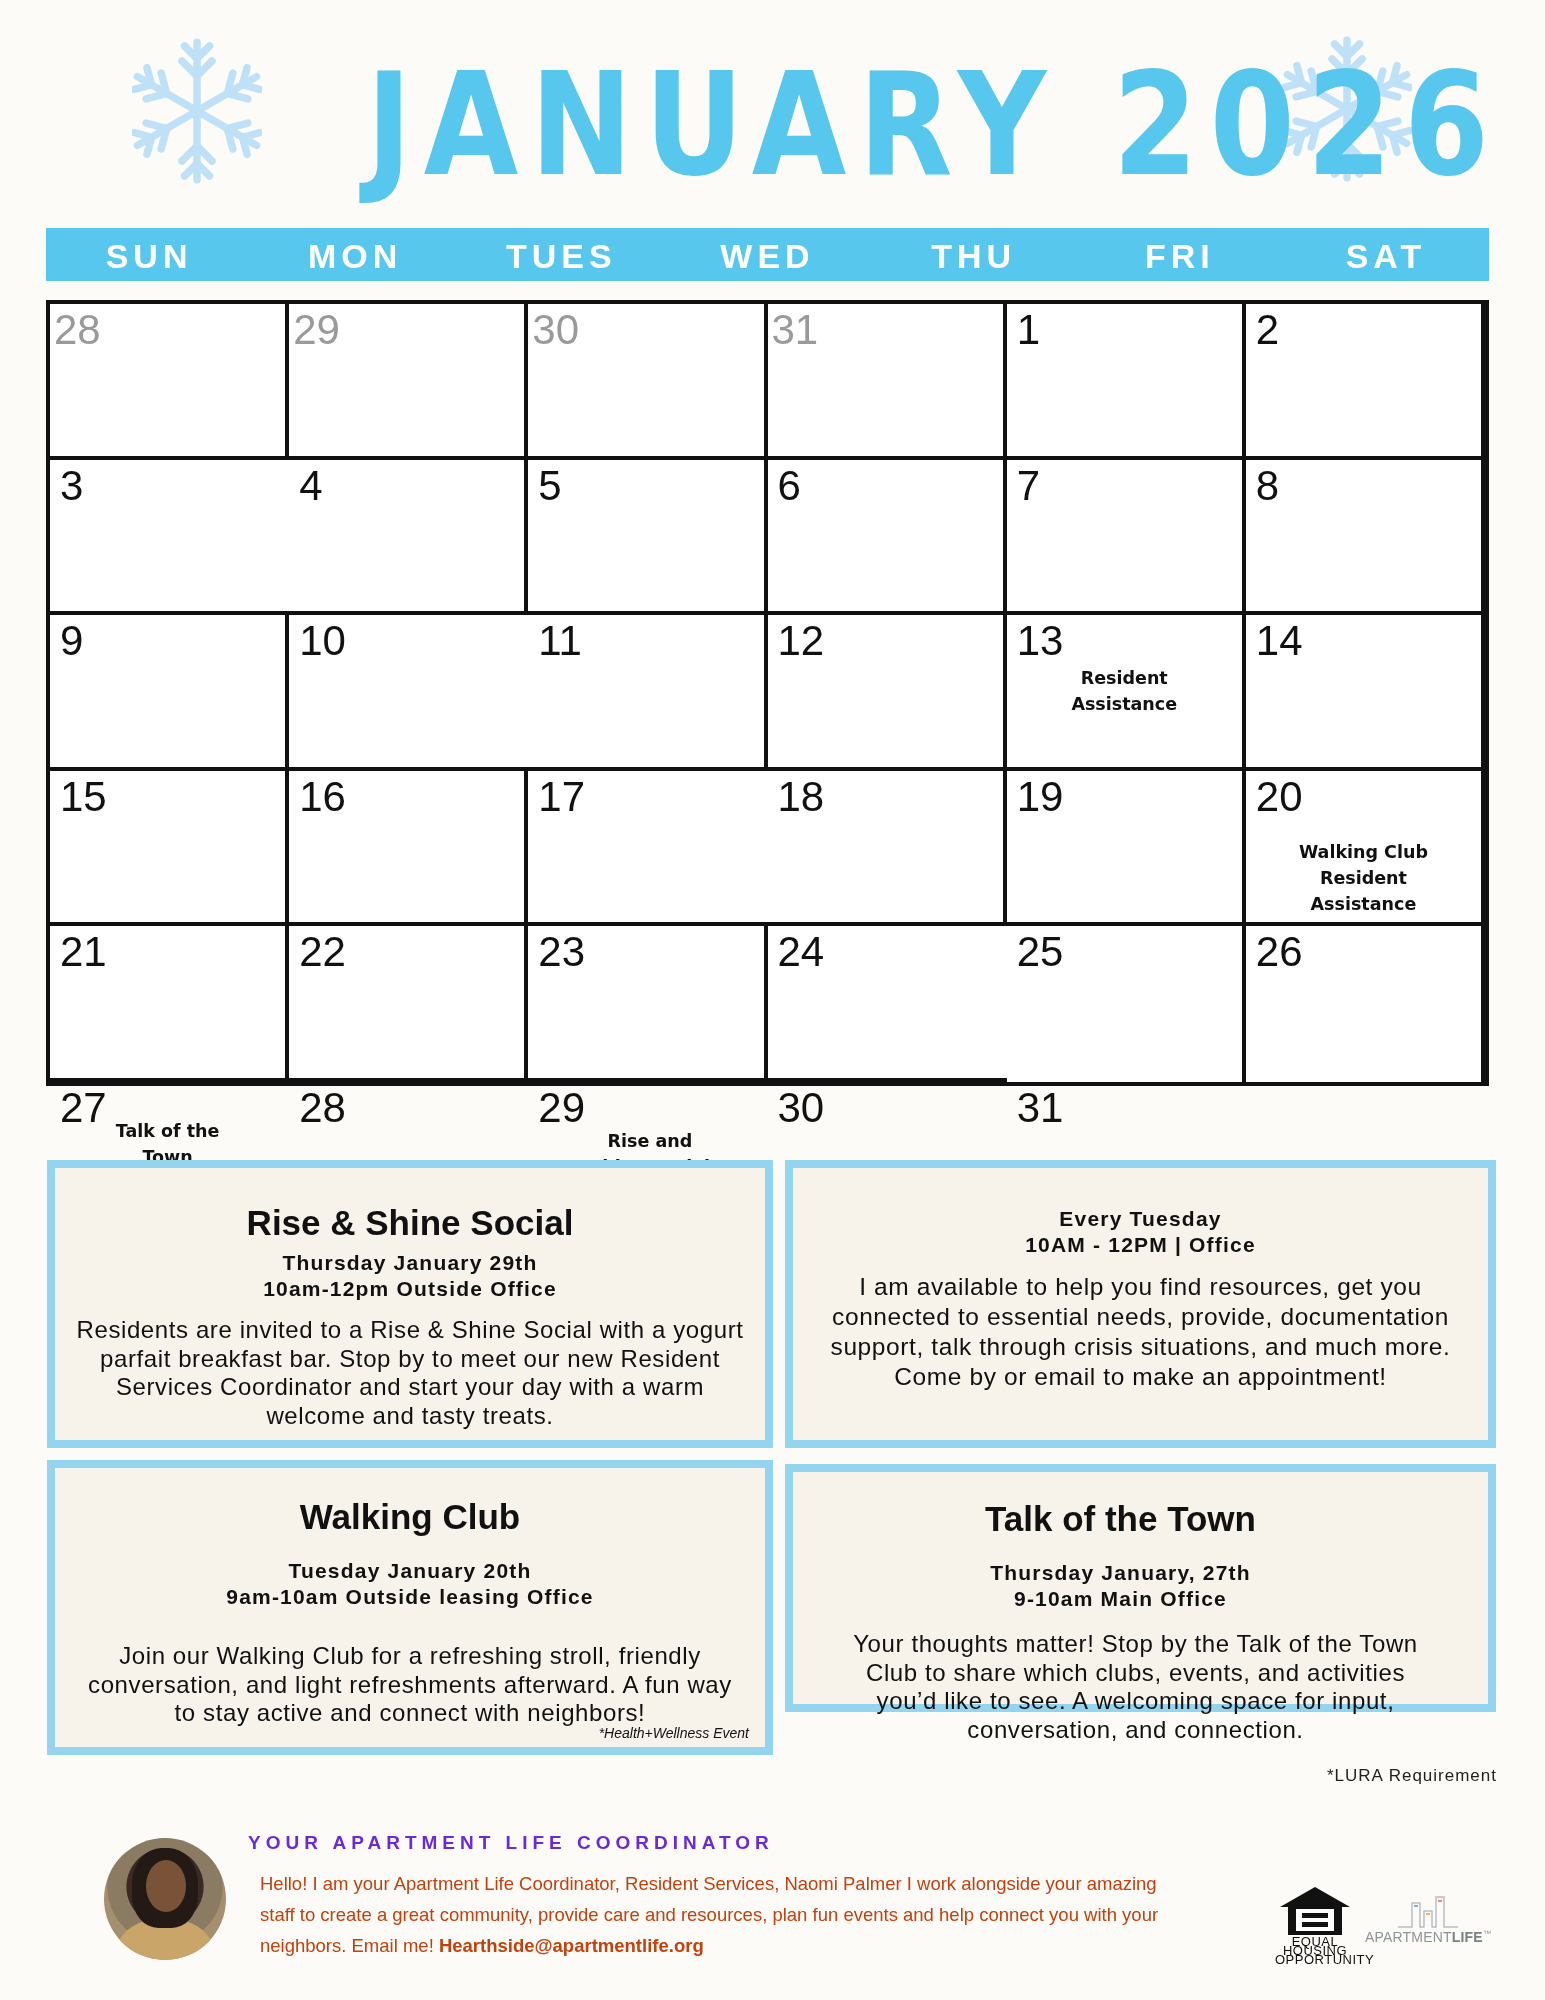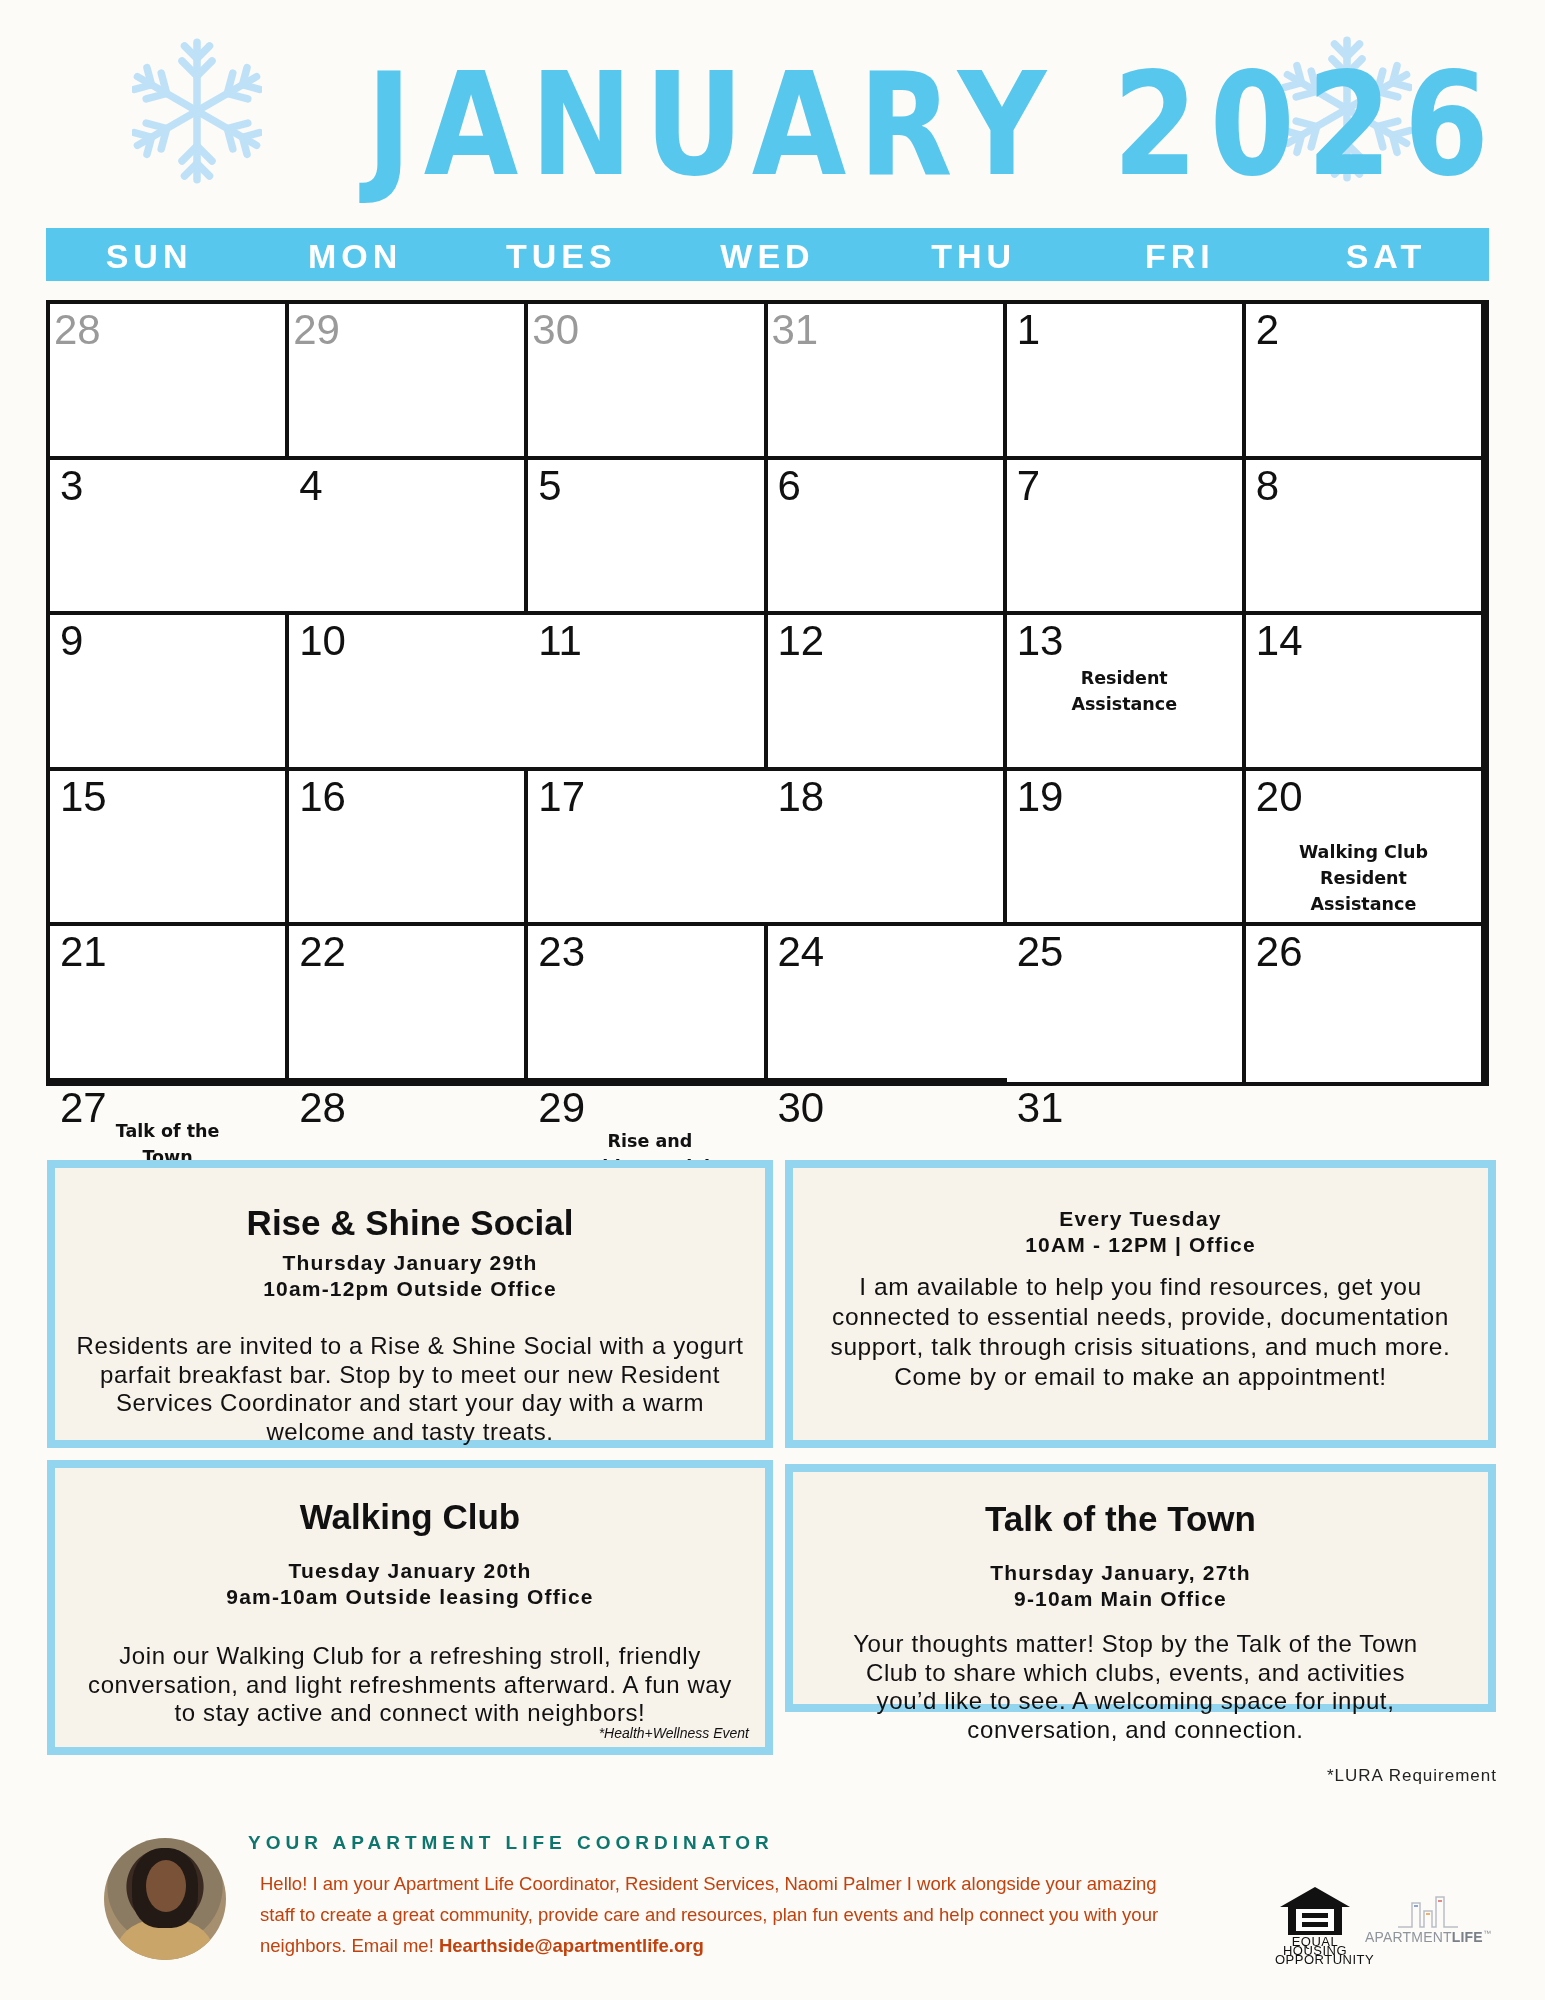--- a/index.html
+++ b/index.html
@@ -142,21 +142,21 @@
   .photo .body {
     position: absolute; left: 14px; top: 80px; width: 94px; height: 60px;
     border-radius: 50% 50% 0 0;
     background: #c9a56a;
   }
   .coord-title {
     left: 248px; top: 1832px;
     font-weight: bold;
     font-size: 19px;
     letter-spacing: 5px;
-    color: #0f766e;
+    color: #6d28d9;
   }
   .coord-text {
     left: 260px; top: 1868px; width: 920px;
     font-size: 18.5px;
     line-height: 31px;
     color: #c2410c;
   }
   .coord-text b { font-weight: bold; }
 
   .eho {
@@ -355,21 +355,21 @@
     </div>
     <div class="cell">
       <div class="num">31</div>
     </div>
   </div>
 
 <div class="abs box" style="left:47px; top:1160px; width:726px; height:288px; padding-top:34px;">
   <div class="bt">Rise &amp; Shine Social</div>
   <div class="bs" style="margin-top:6px;">Thursday January 29th</div>
   <div class="bs">10am-12pm Outside Office</div>
-  <div class="bd" style="margin-top:30px;">Residents are invited to a Rise &amp; Shine Social with a yogurt parfait breakfast bar. Stop by to meet our new Resident Services Coordinator and start your day with a warm welcome and tasty treats.</div>
+  <div class="bd" style="margin-top:14px;">Residents are invited to a Rise &amp; Shine Social with a yogurt parfait breakfast bar. Stop by to meet our new Resident Services Coordinator and start your day with a warm welcome and tasty treats.</div>
 </div>
 
 <div class="abs box" style="left:785px; top:1160px; width:711px; height:288px; padding-top:30px;">
   <div class="bs" style="margin-top:8px;">Every Tuesday</div>
   <div class="bs">10AM - 12PM | Office</div>
   <div class="bd" style="margin-top:14px; font-size:24.5px; line-height:30px;">I am available to help you find resources, get you connected to essential needs, provide, documentation support, talk through crisis situations, and much more. Come by or email to make an appointment!</div>
 </div>
 
 <div class="abs box" style="left:47px; top:1460px; width:726px; height:295px; padding-top:28px;">
   <div class="bt">Walking Club</div>

